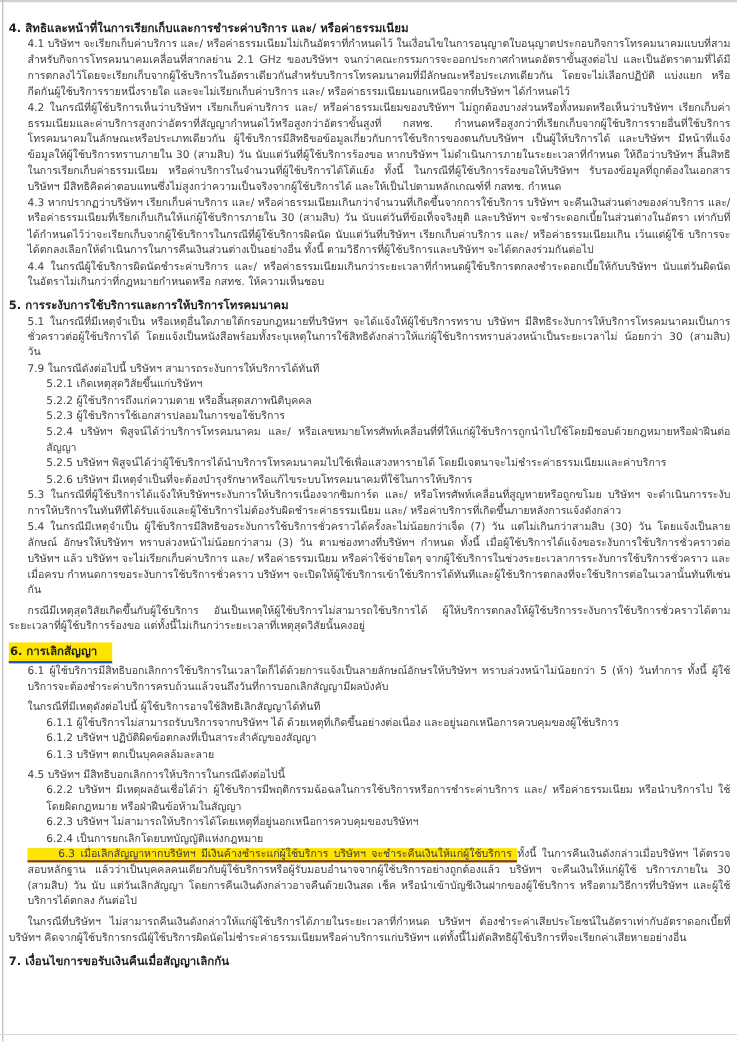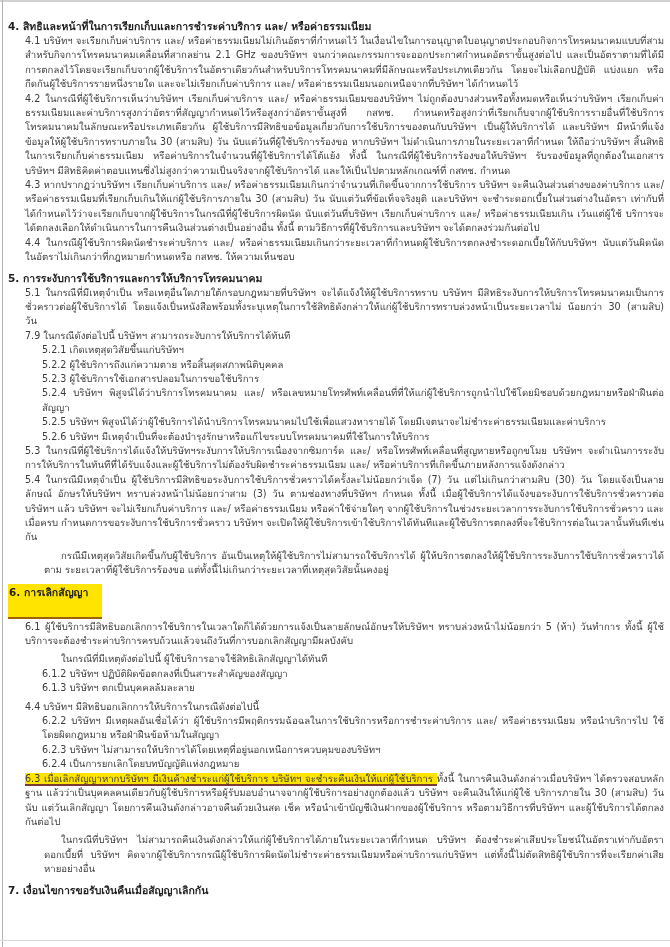--- a/index.html
+++ b/index.html
@@ -15,35 +15,35 @@
   .page-bottom-edge{position:absolute;top:940px;left:0;width:670px;height:1px;background:#d8d8d8;}
   .content{position:absolute;top:19px;left:8px;width:656px;}
   .heading{
     font-weight:bold;color:#1f1f1f;font-size:10.5px;line-height:14px;
     margin-top:6px;margin-bottom:1px;
   }
   .heading:first-child{margin-top:0;}
   .htext{display:inline-block;}
   .hl-title{
     background:var(--hl,#ffe400);
-    border-bottom:2px solid #a16207;
-    padding:1px 14px 18px 1px;
+    border-bottom:2px solid #1d4ed8;
+    padding:1px 14px 2px 1px;
   }
   .para{
     font-size:9.6px;line-height:14.4px;text-align:justify;
     text-justify:inter-character;
-    margin-left:36px;
   }
   .l1{margin-left:17px;}
   .l2{margin-left:34px;}
   .cont{text-indent:17px;}
   .gap{margin-top:4px;}
   .hl-run{
     background:var(--hl,#ffe400);
     border-bottom:2px solid var(--ul,#7d3b35);
+    padding-left:28px;
   }
 </style>
 </head>
 <body style="--hl: #ffe400; --ul: #7d3b35; --text: #3c3c3c;">
 
 <div class="page-top-edge"></div>
 <div class="page-left-edge"></div>
 <div class="page-bottom-edge"></div>
 
 <div class="content">
@@ -60,22 +60,23 @@
     <div class="para l2"><span>5.2.3 ผู้ใช้บริการใช้เอกสารปลอมในการขอใช้บริการ</span></div>
     <div class="para l2"><span>5.2.4 บริษัทฯ พิสูจน์ได้ว่าบริการโทรคมนาคม และ/ หรือเลขหมายโทรศัพท์เคลื่อนที่ที่ให้แก่ผู้ใช้บริการถูกนำไปใช้โดยมิชอบด้วยกฎหมายหรือฝ่าฝืนต่อ สัญญา</span></div>
     <div class="para l2"><span>5.2.5 บริษัทฯ พิสูจน์ได้ว่าผู้ใช้บริการได้นำบริการโทรคมนาคมไปใช้เพื่อแสวงหารายได้ โดยมีเจตนาจะไม่ชำระค่าธรรมเนียมและค่าบริการ</span></div>
     <div class="para l2"><span>5.2.6 บริษัทฯ มีเหตุจำเป็นที่จะต้องบำรุงรักษาหรือแก้ไขระบบโทรคมนาคมที่ใช้ในการให้บริการ</span></div>
     <div class="para l1"><span>5.3 ในกรณีที่ผู้ใช้บริการได้แจ้งให้บริษัทฯระงับการให้บริการเนื่องจากซิมการ์ด และ/ หรือโทรศัพท์เคลื่อนที่สูญหายหรือถูกขโมย บริษัทฯ จะดำเนินการระงับ การให้บริการในทันทีที่ได้รับแจ้งและผู้ใช้บริการไม่ต้องรับผิดชำระค่าธรรมเนียม และ/ หรือค่าบริการที่เกิดขึ้นภายหลังการแจ้งดังกล่าว</span></div>
     <div class="para l1"><span>5.4 ในกรณีมีเหตุจำเป็น ผู้ใช้บริการมีสิทธิขอระงับการใช้บริการชั่วคราวได้ครั้งละไม่น้อยกว่าเจ็ด (7) วัน แต่ไม่เกินกว่าสามสิบ (30) วัน โดยแจ้งเป็นลายลักษณ์ อักษรให้บริษัทฯ ทราบล่วงหน้าไม่น้อยกว่าสาม (3) วัน ตามช่องทางที่บริษัทฯ กำหนด ทั้งนี้ เมื่อผู้ใช้บริการได้แจ้งขอระงับการใช้บริการชั่วคราวต่อบริษัทฯ แล้ว บริษัทฯ จะไม่เรียกเก็บค่าบริการ และ/ หรือค่าธรรมเนียม หรือค่าใช้จ่ายใดๆ จากผู้ใช้บริการในช่วงระยะเวลาการระงับการใช้บริการชั่วคราว และเมื่อครบ กำหนดการขอระงับการใช้บริการชั่วคราว บริษัทฯ จะเปิดให้ผู้ใช้บริการเข้าใช้บริการได้ทันทีและผู้ใช้บริการตกลงที่จะใช้บริการต่อในเวลานั้นทันทีเช่นกัน</span></div>
     <div class="para cont gap"><span>กรณีมีเหตุสุดวิสัยเกิดขึ้นกับผู้ใช้บริการ อันเป็นเหตุให้ผู้ใช้บริการไม่สามารถใช้บริการได้ ผู้ให้บริการตกลงให้ผู้ใช้บริการระงับการใช้บริการชั่วคราวได้ตาม ระยะเวลาที่ผู้ใช้บริการร้องขอ แต่ทั้งนี้ไม่เกินกว่าระยะเวลาที่เหตุสุดวิสัยนั้นคงอยู่</span></div>
     <div class="heading"><span class="htext hl-title">6. การเลิกสัญญา</span></div>
     <div class="para l1"><span>6.1 ผู้ใช้บริการมีสิทธิบอกเลิกการใช้บริการในเวลาใดก็ได้ด้วยการแจ้งเป็นลายลักษณ์อักษรให้บริษัทฯ ทราบล่วงหน้าไม่น้อยกว่า 5 (ห้า) วันทำการ ทั้งนี้ ผู้ใช้ บริการจะต้องชำระค่าบริการครบถ้วนแล้วจนถึงวันที่การบอกเลิกสัญญามีผลบังคับ</span></div>
     <div class="para cont gap"><span>ในกรณีที่มีเหตุดังต่อไปนี้ ผู้ใช้บริการอาจใช้สิทธิเลิกสัญญาได้ทันที</span></div>
+    <div class="para l2"><span>6.1.1 ผู้ใช้บริการไม่สามารถรับบริการจากบริษัทฯ ได้ ด้วยเหตุที่เกิดขึ้นอย่างต่อเนื่อง และอยู่นอกเหนือการควบคุมของผู้ใช้บริการ</span></div>
     <div class="para l2"><span>6.1.2 บริษัทฯ ปฏิบัติผิดข้อตกลงที่เป็นสาระสำคัญของสัญญา</span></div>
     <div class="para l2"><span>6.1.3 บริษัทฯ ตกเป็นบุคคลล้มละลาย</span></div>
-    <div class="para l1 gap"><span>4.4 บริษัทฯ มีสิทธิบอกเลิกการให้บริการในกรณีดังต่อไปนี้</span></div>
+    <div class="para l1 gap"><span>4.5 บริษัทฯ มีสิทธิบอกเลิกการให้บริการในกรณีดังต่อไปนี้</span></div>
     <div class="para l2"><span>6.2.2 บริษัทฯ มีเหตุผลอันเชื่อได้ว่า ผู้ใช้บริการมีพฤติกรรมฉ้อฉลในการใช้บริการหรือการชำระค่าบริการ และ/ หรือค่าธรรมเนียม หรือนำบริการไป ใช้โดยผิดกฎหมาย หรือฝ่าฝืนข้อห้ามในสัญญา</span></div>
     <div class="para l2"><span>6.2.3 บริษัทฯ ไม่สามารถให้บริการได้โดยเหตุที่อยู่นอกเหนือการควบคุมของบริษัทฯ</span></div>
     <div class="para l2"><span>6.2.4 เป็นการยกเลิกโดยบทบัญญัติแห่งกฎหมาย</span></div>
     <div class="para l1"><span class="hl-run">6.3 เมื่อเลิกสัญญาหากบริษัทฯ มีเงินค้างชำระแก่ผู้ใช้บริการ บริษัทฯ จะชำระคืนเงินให้แก่ผู้ใช้บริการ </span><span>ทั้งนี้ ในการคืนเงินดังกล่าวเมื่อบริษัทฯ ได้ตรวจสอบหลักฐาน แล้วว่าเป็นบุคคลคนเดียวกับผู้ใช้บริการหรือผู้รับมอบอำนาจจากผู้ใช้บริการอย่างถูกต้องแล้ว บริษัทฯ จะคืนเงินให้แก่ผู้ใช้ บริการภายใน 30 (สามสิบ) วัน นับ แต่วันเลิกสัญญา โดยการคืนเงินดังกล่าวอาจคืนด้วยเงินสด เช็ค หรือนำเข้าบัญชีเงินฝากของผู้ใช้บริการ หรือตามวิธีการที่บริษัทฯ และผู้ใช้บริการได้ตกลง กันต่อไป</span></div>
     <div class="para cont gap"><span>ในกรณีที่บริษัทฯ ไม่สามารถคืนเงินดังกล่าวให้แก่ผู้ใช้บริการได้ภายในระยะเวลาที่กำหนด บริษัทฯ ต้องชำระค่าเสียประโยชน์ในอัตราเท่ากับอัตราดอกเบี้ยที่ บริษัทฯ คิดจากผู้ใช้บริการกรณีผู้ใช้บริการผิดนัดไม่ชำระค่าธรรมเนียมหรือค่าบริการแก่บริษัทฯ แต่ทั้งนี้ไม่ตัดสิทธิผู้ใช้บริการที่จะเรียกค่าเสียหายอย่างอื่น</span></div>
     <div class="heading"><span class="htext">7. เงื่อนไขการขอรับเงินคืนเมื่อสัญญาเลิกกัน</span></div>
   </div>
 
 </body></html>

